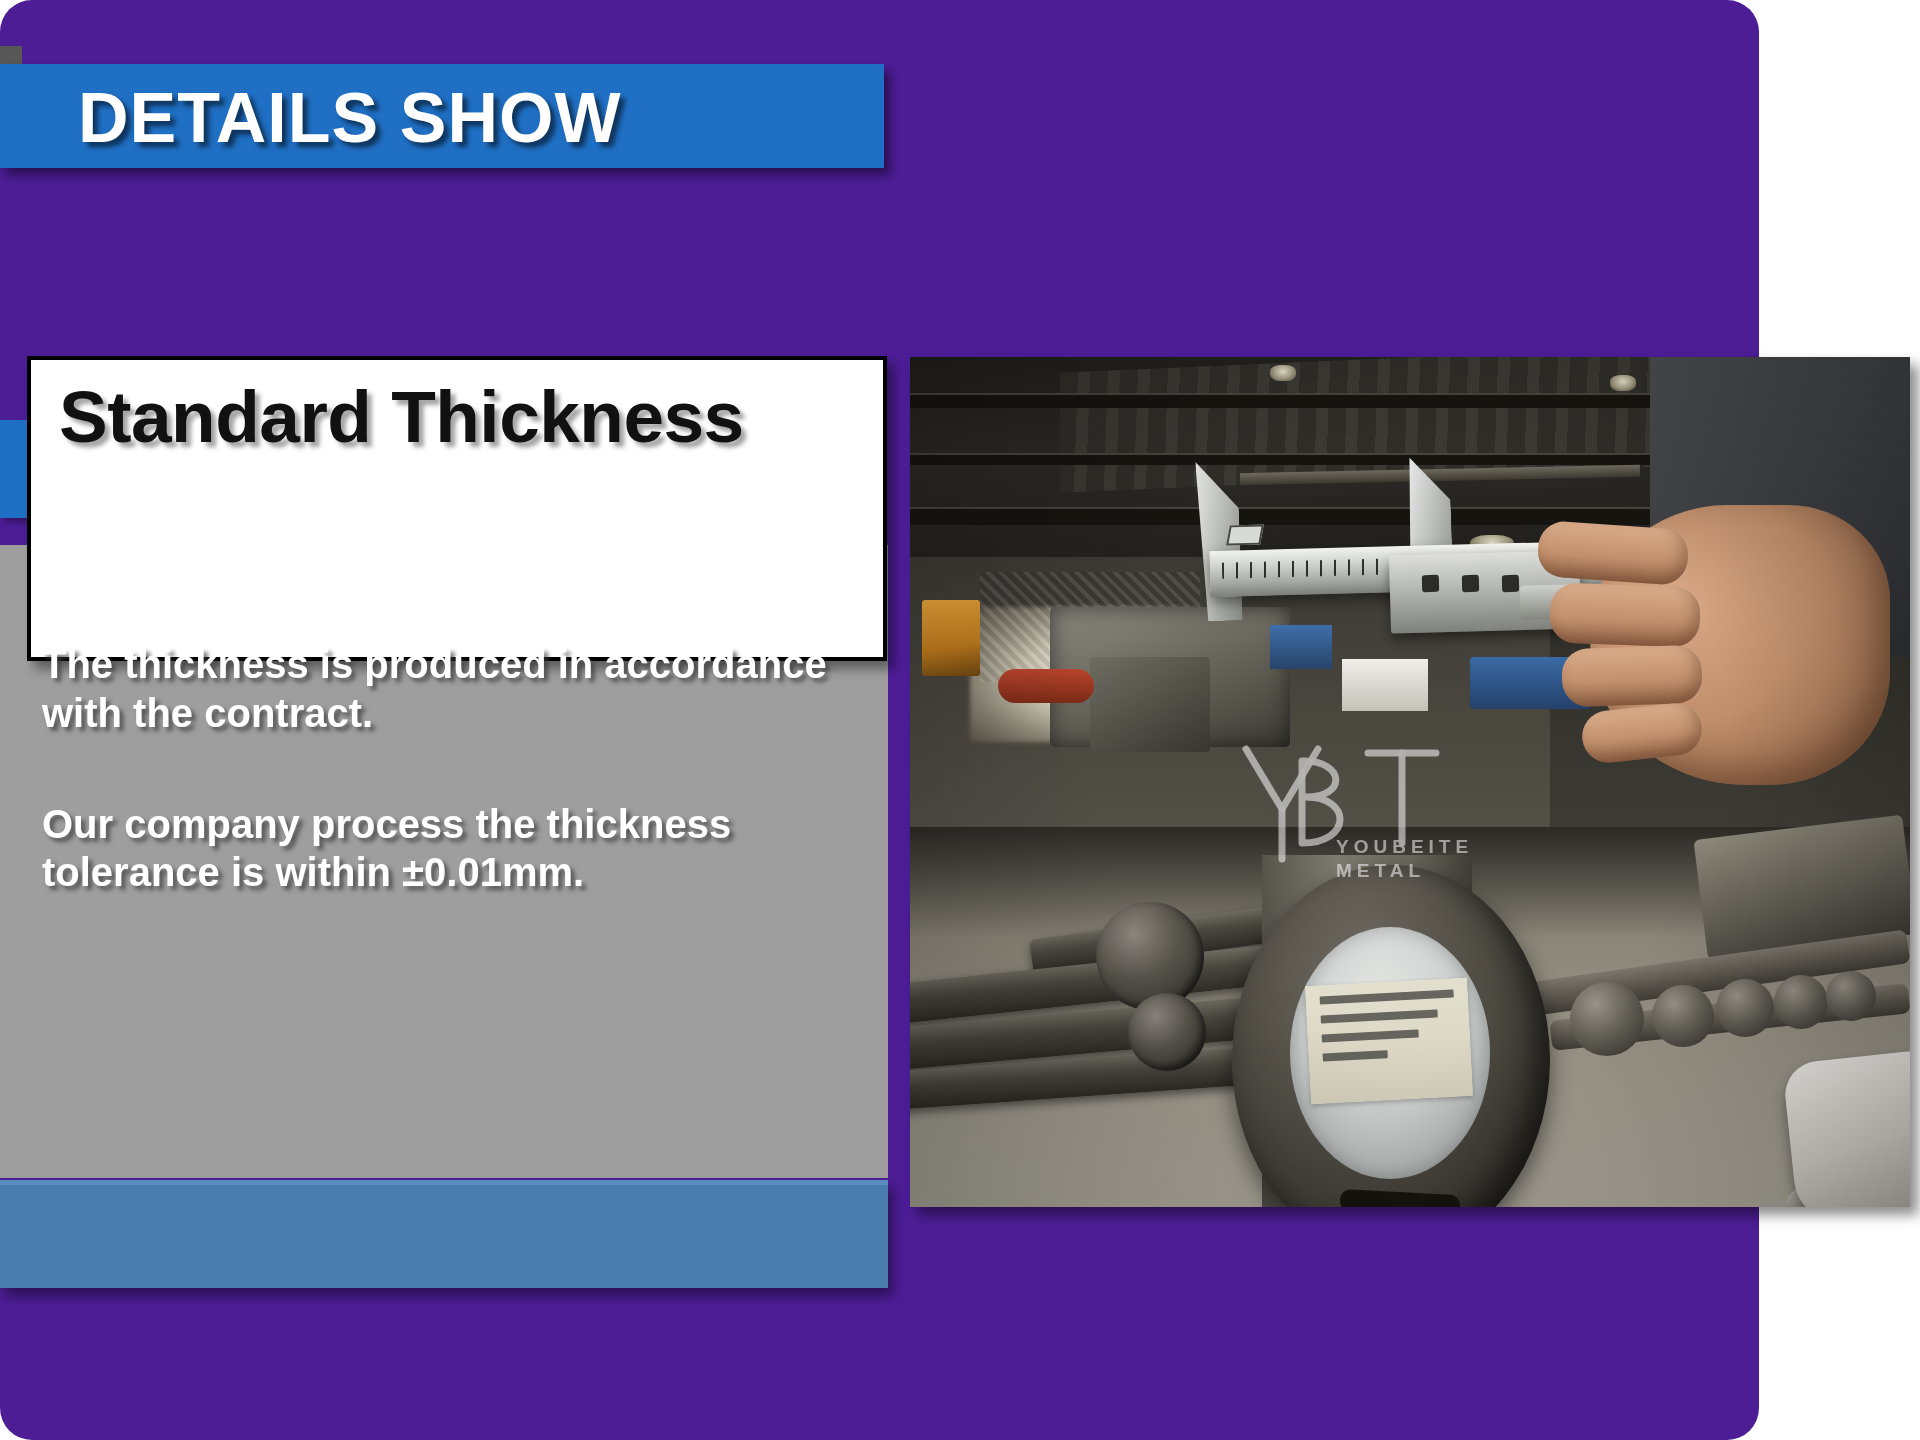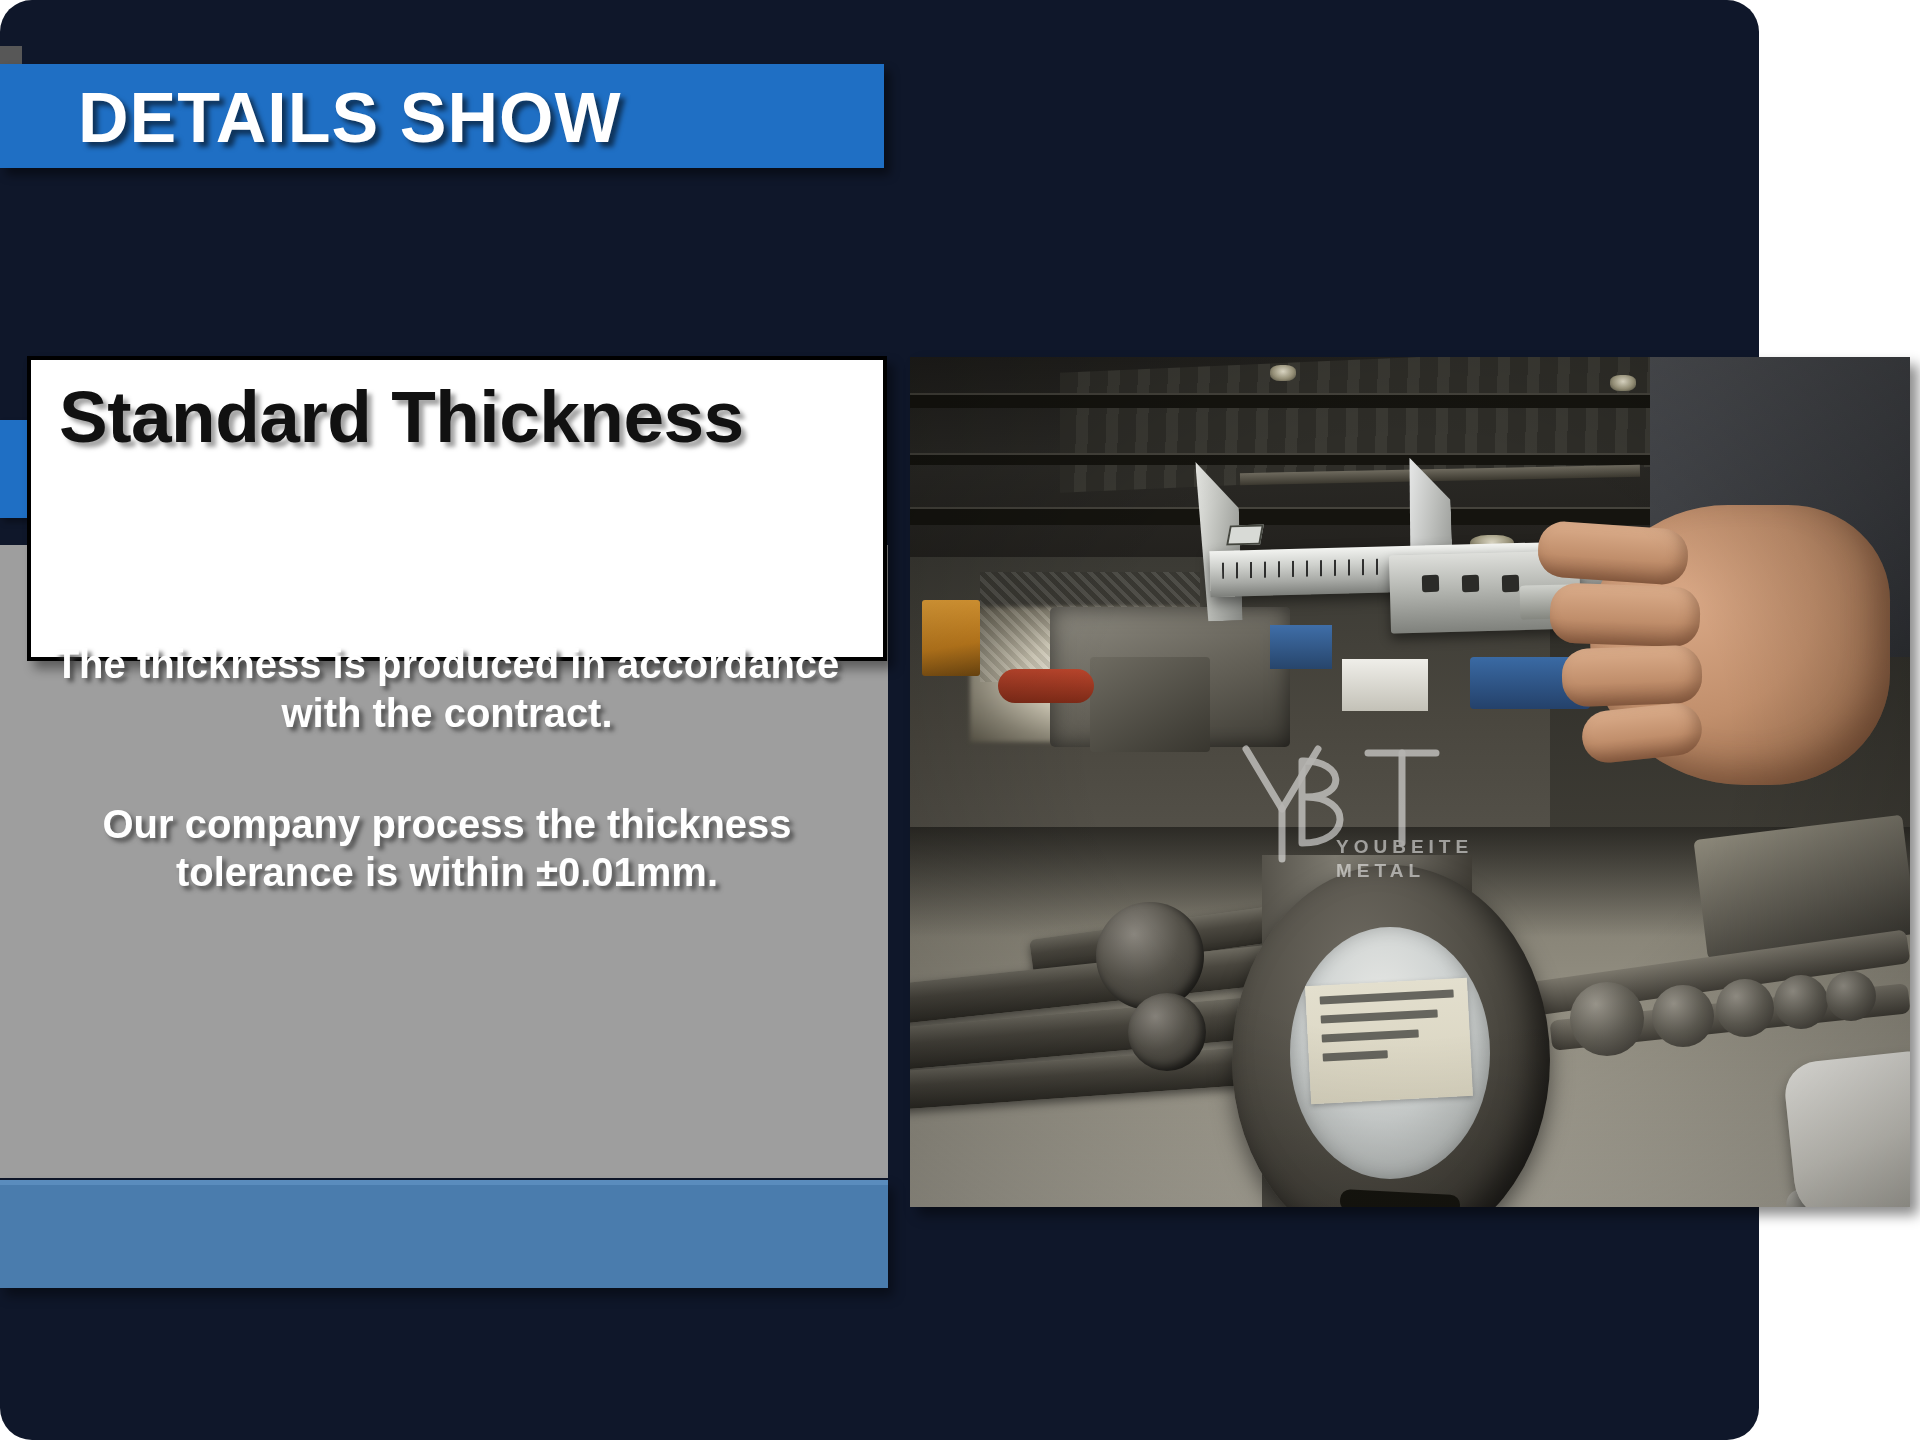--- a/index.html
+++ b/index.html
@@ -6,21 +6,21 @@
   * { box-sizing: border-box; margin: 0; padding: 0; }
   html, body {
     width: 1920px; height: 1440px;
     background: #ffffff;
     font-family: "Liberation Sans", sans-serif;
     overflow: hidden;
   }
   #slide {
     position: relative;
     width: 1759px; height: 1440px;
-    background: #0f172a;
+    background: #4c1d95;
     border-radius: 32px;
   }
 
   
   .hdr-tab {
     position: absolute;
     left: 0px; top: 46px;
     width: 22px; height: 36px;
     background: #575757;
   }
@@ -85,21 +85,20 @@
     position: absolute;
     left: 42px; top: 640px;
     width: 810px;
   }
   .body-para {
     font-size: 40px;
     font-weight: bold;
     color: #ffffff;
     line-height: 1.22;
     text-shadow: 4px 4px 4px rgba(60,60,60,0.75);
-    text-align: center;
   }
   .body-para + .body-para { margin-top: 62px; }
 
   .bottom-bar {
     position: absolute;
     left: 0px; top: 1180px;
     width: 888px; height: 108px;
     background: #4a7cad;
     box-shadow: 5px 8px 11px rgba(0,0,0,0.42);
   }

